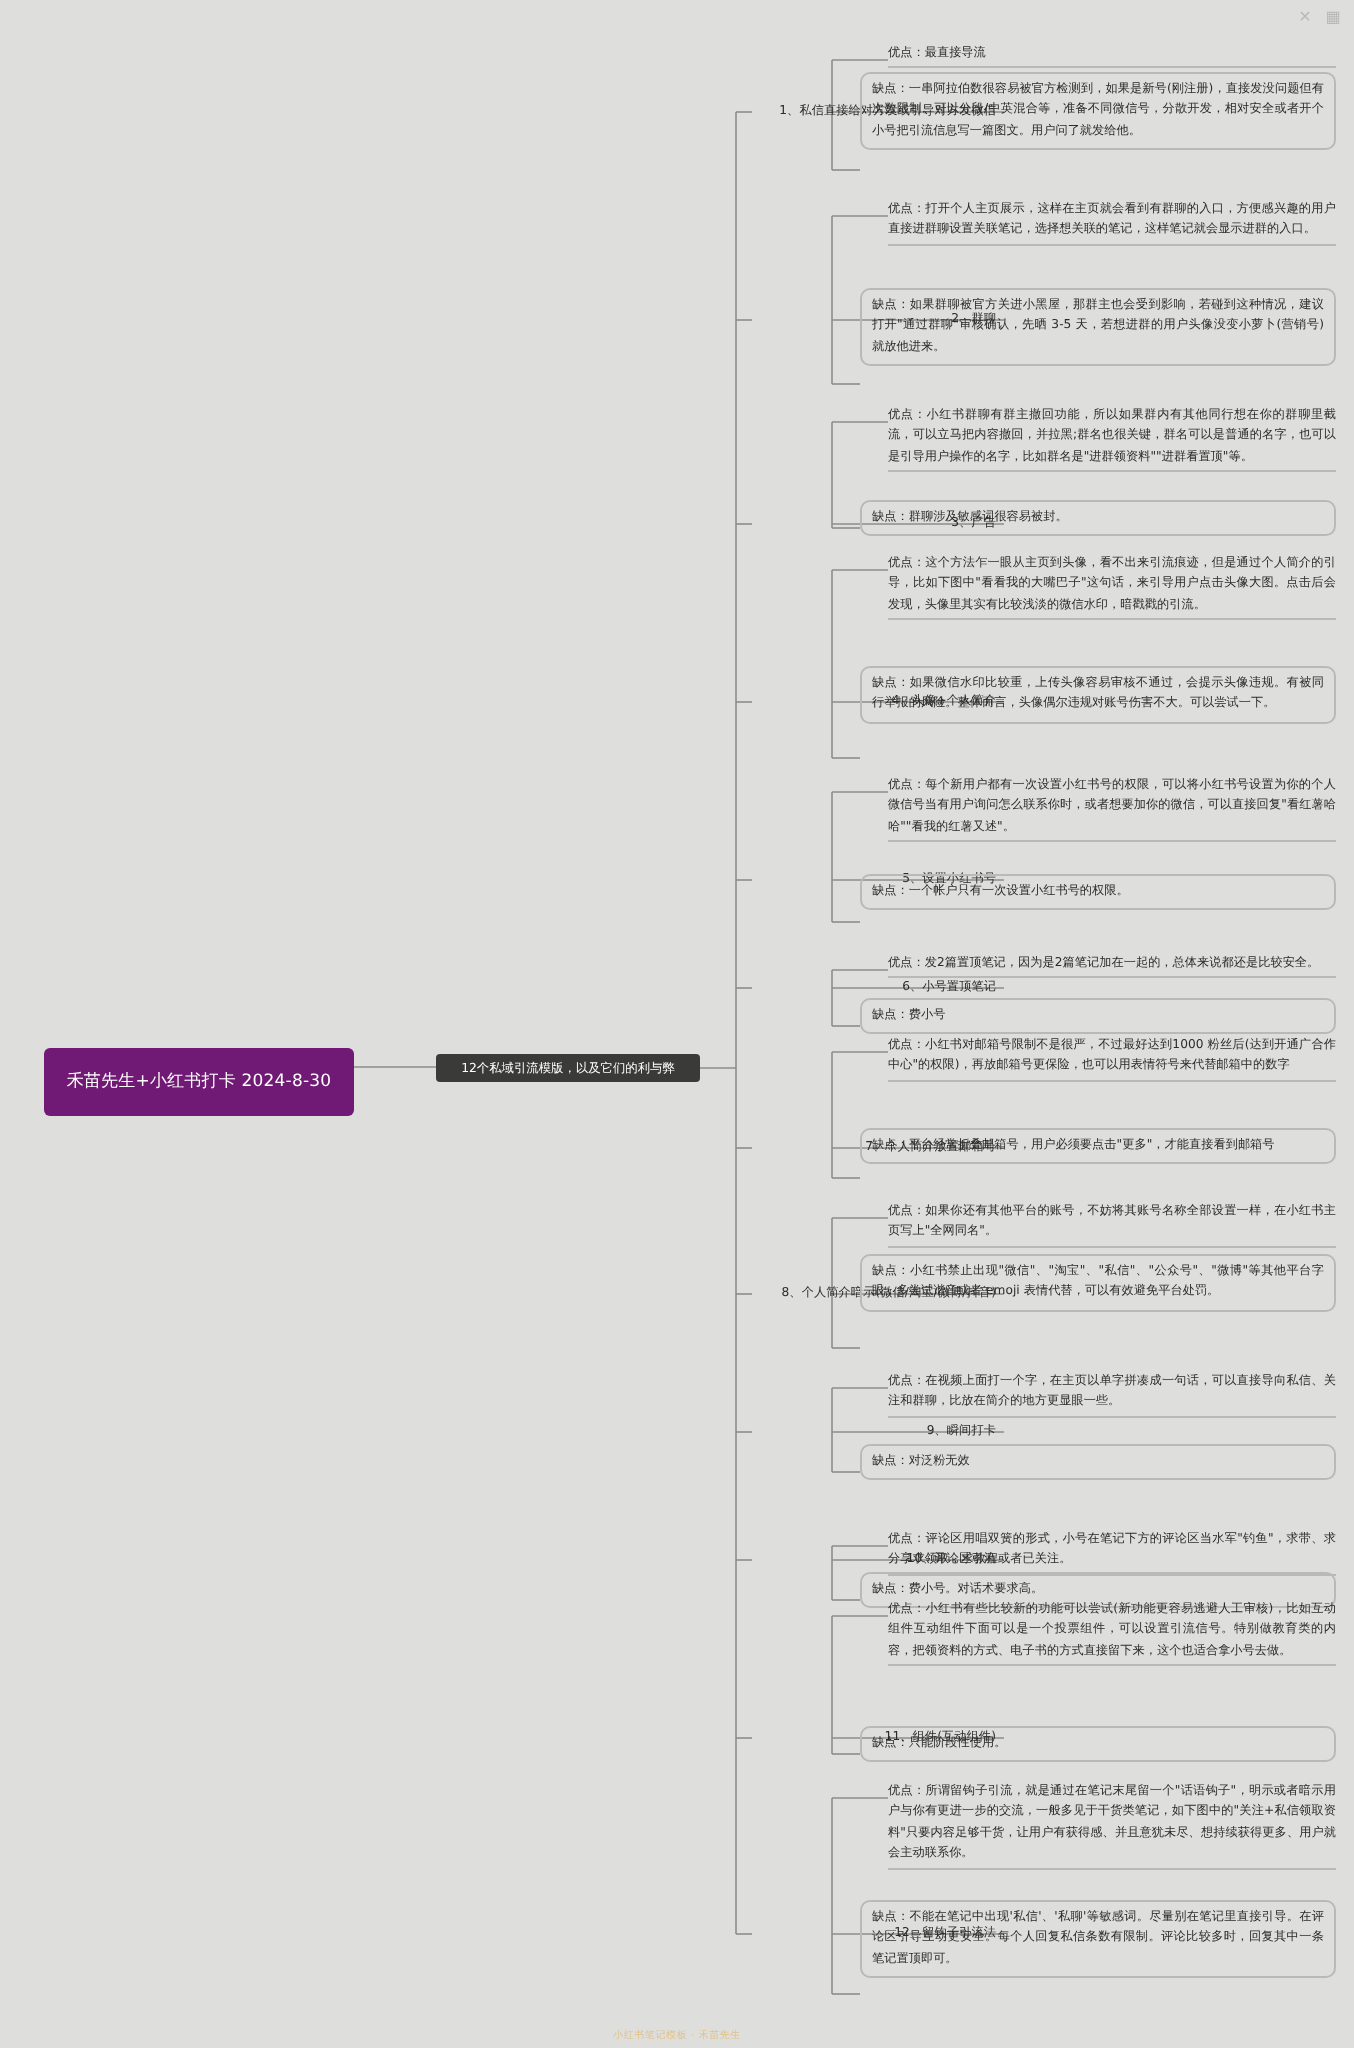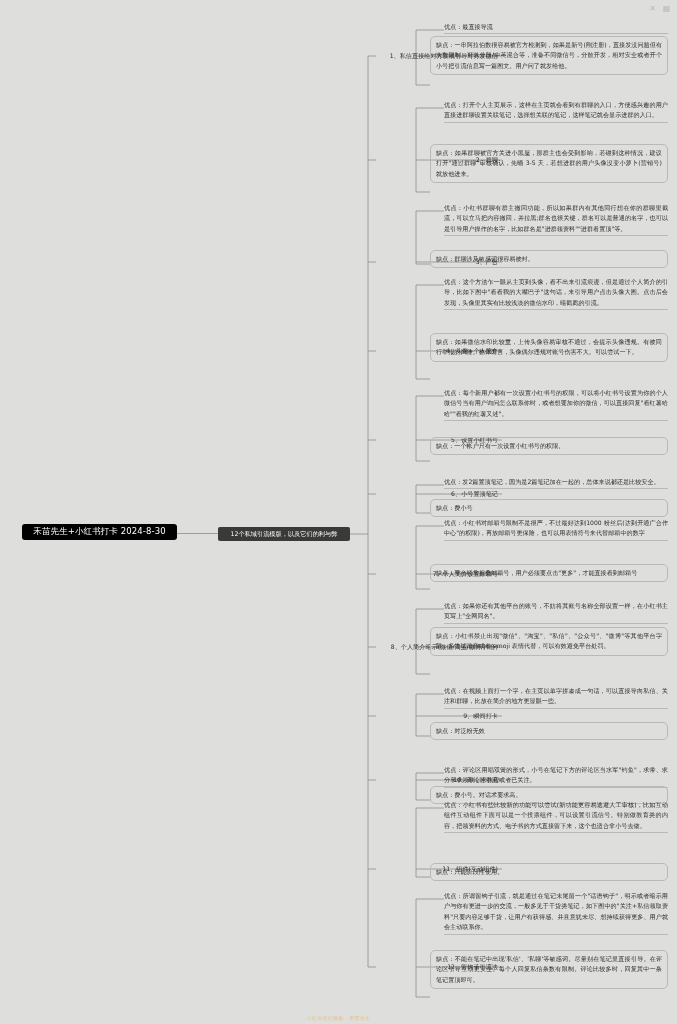--- a/index.html
+++ b/index.html
@@ -40,22 +40,22 @@
     inset: 0;
     pointer-events: none;
   }
 
   
   #root-node {
     position: absolute;
     left: 22px;
     top: 524px;
     width: 155px;
-    height: 16px;
-    background: #000000;
+    height: 34px;
+    background: #701a75;
     border-radius: 3px;
     color: #ffffff;
     font-size: 8.5px;
     display: flex;
     align-items: center;
     justify-content: center;
     letter-spacing: 0.1px;
     white-space: nowrap;
   }
 

